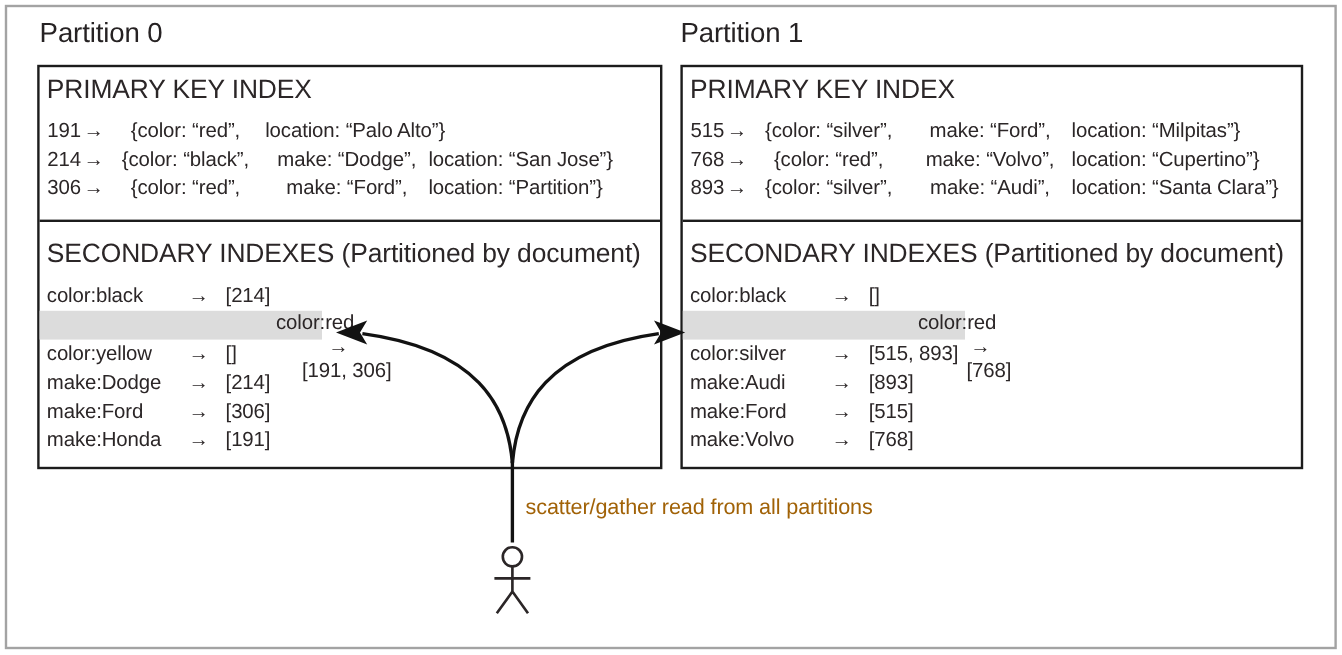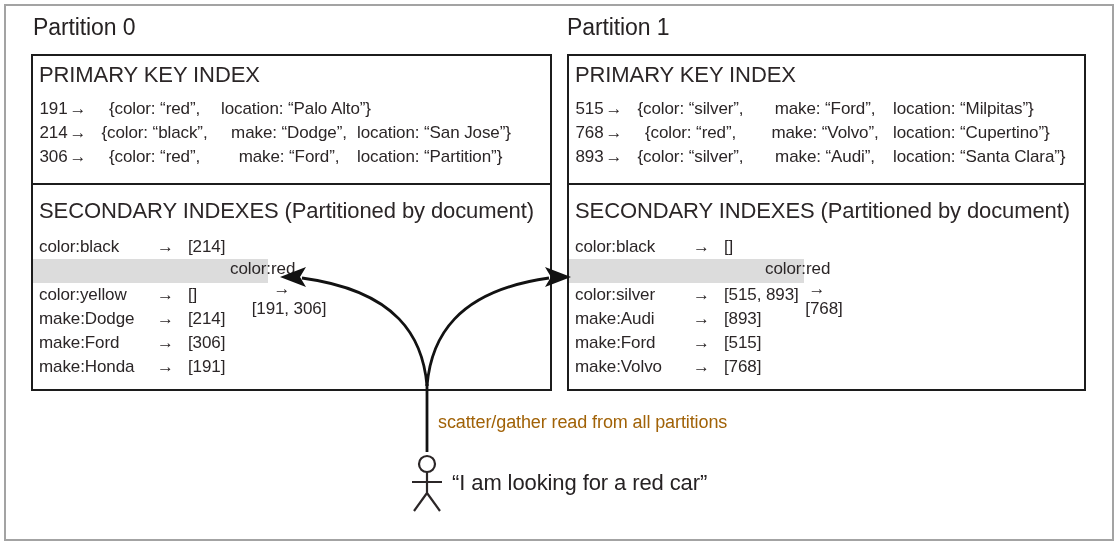--- a/index.html
+++ b/index.html
@@ -167,21 +167,20 @@
         <div class="srow">
           <span class="skey">make:Volvo</span>
           <span class="sarr">→</span>
           <span class="sval">[768]</span>
         </div>
       </div>
     </div>
   </div>
 
   <div class="scatter-label">scatter/gather read from all partitions</div>
-  <div class="quote">“I am looking for a red car”</div>
 
   <svg class="overlay" viewBox="0 0 1118 546" xmlns="http://www.w3.org/2000/svg">
     <path class="arr" d="M427 452 L427 384"></path>
     <path class="arr" d="M427 386 C423 338 398 291 302 278"></path>
     <polygon points="280,277 306,267 300,277 306,287" fill="#121212"></polygon>
     <path class="arr" d="M427 386 C431 338 456 291 549 278"></path>
     <polygon points="571,277 545,267 551,277 545,287" fill="#121212"></polygon>
     <g stroke="#2b2627" stroke-width="2.2" fill="none">
       <circle cx="427" cy="464" r="8"></circle>
       <path d="M427 472 L427 493 M412 482 L442 482 M427 493 L414 511 M427 493 L440 511"></path>

